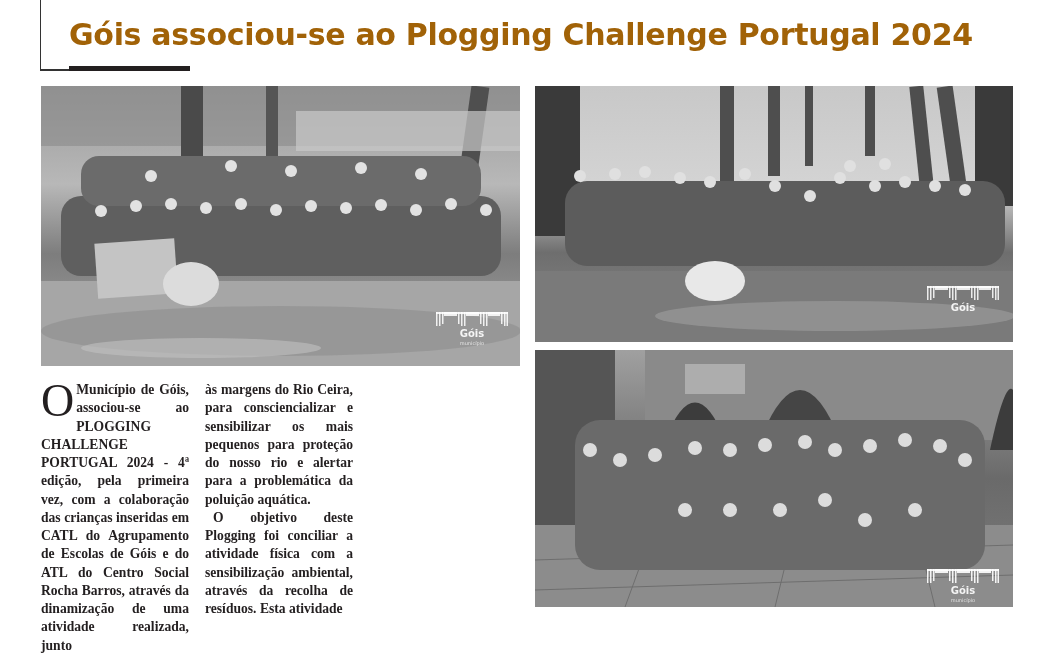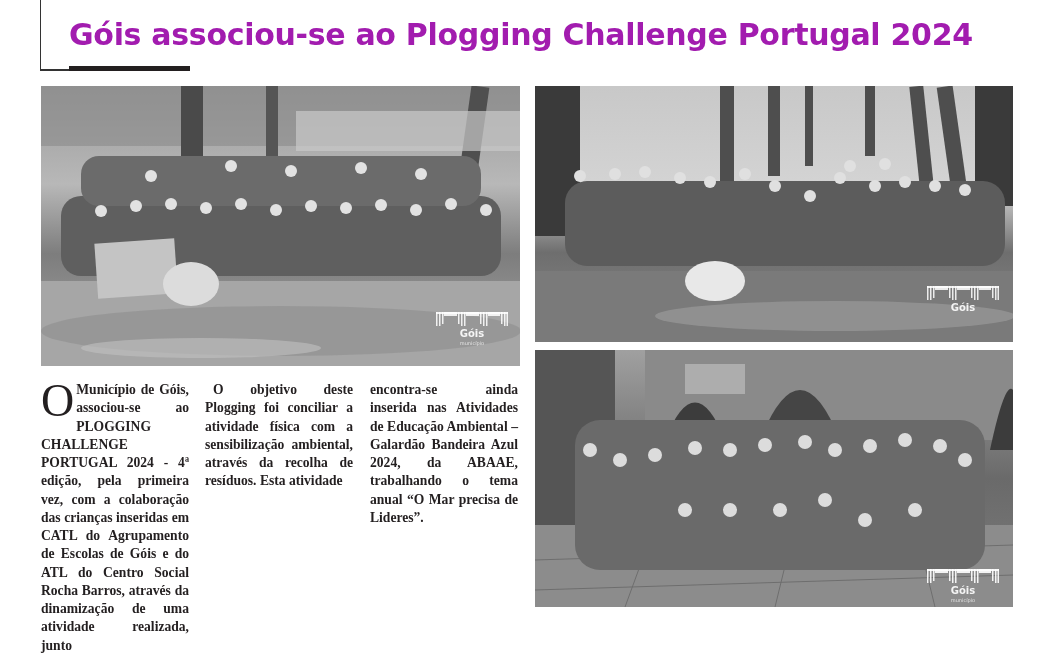--- a/index.html
+++ b/index.html
@@ -45,21 +45,21 @@
     .headline {
       position: absolute;
       left: 69px;
       top: 15px;
       margin: 0;
       font-family: "DejaVu Sans", sans-serif;
       font-weight: bold;
       font-size: 30px;
       letter-spacing: -0.3px;
       line-height: 40px;
-      color: #a21caf;
+      color: #a16207;
       white-space: nowrap;
     }
     
     .photo {
       position: absolute;
       overflow: hidden;
       background: #7a7a7a;
     }
     .photo svg { display: block; width: 100%; height: 100%; }
     .photo-1 { left: 41px; top: 86px; width: 479px; height: 280px; }
@@ -343,18 +343,18 @@
     <span class="wm-sub">município</span>
   </div>
 </div>
 
 <div class="col col-1">
   <span class="dropcap">O</span>
   <p>Município de Góis, associou-se ao PLOGGING CHALLENGE PORTUGAL 2024 - 4ª edição, pela primeira vez, com a colaboração das crianças inseridas em CATL do Agrupamento de Escolas de Góis e do ATL do Centro Social Rocha Barros, através da dinamização de uma atividade realizada, junto</p>
 </div>
 
 <div class="col col-2">
+  <p>às margens do Rio Ceira, para consciencializar e sensibilizar os mais pequenos para proteção do nosso rio e alertar para a problemática da poluição aquática.</p>
   <p class="indent">O objetivo deste Plogging foi conciliar a atividade física com a sensibilização ambiental, através da recolha de resíduos. Esta atividade</p>
 </div>
 
 <div class="col col-3">
-  <p>encontra-se ainda inserida nas Atividades de Educação Ambiental – Galardão Bandeira Azul 2024, da ABAAE, trabalhando o tema anual “O Mar precisa de Lideres”.</p>
 </div>
 
 </body></html>

